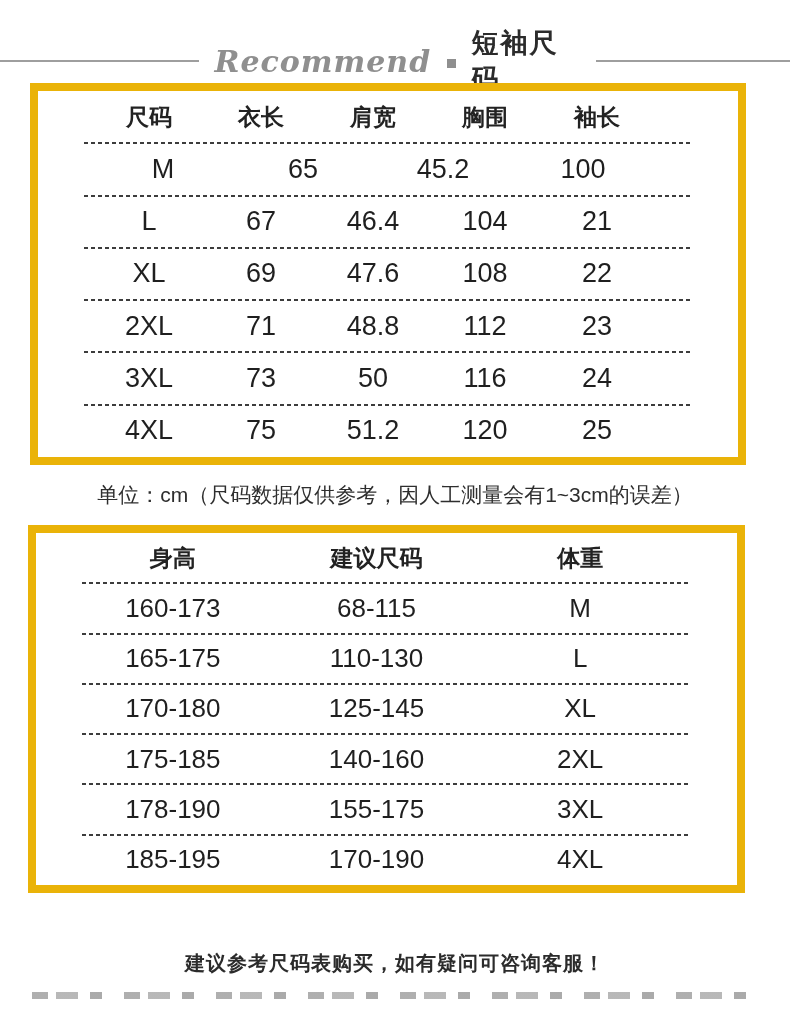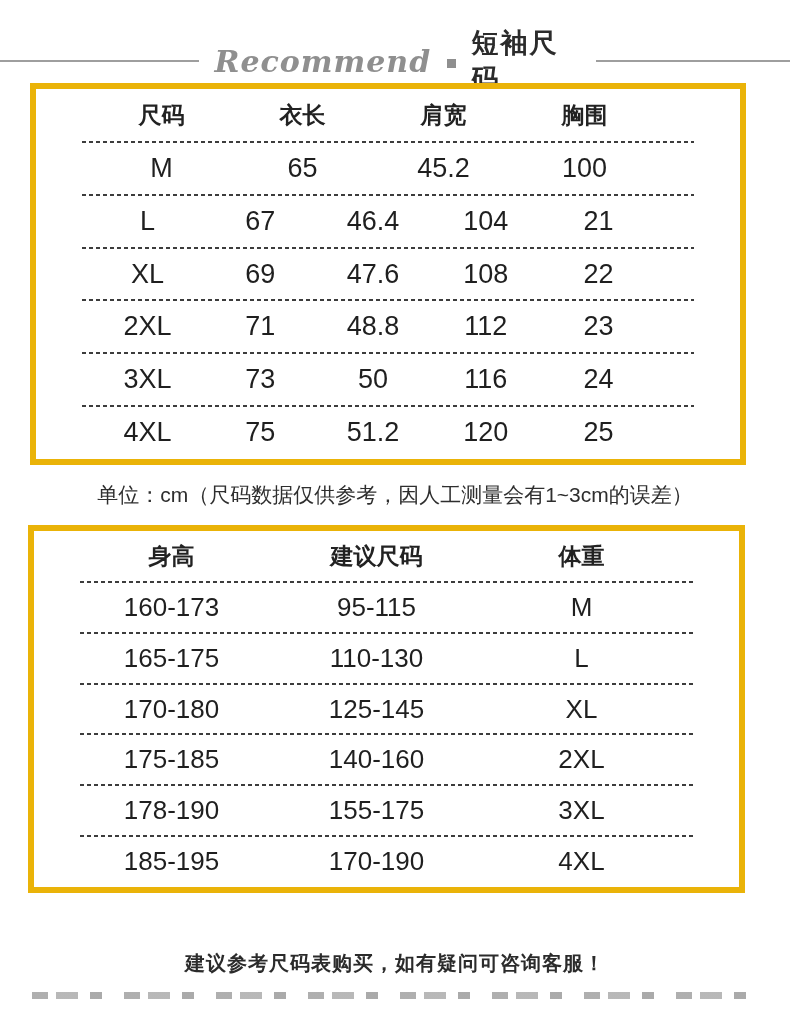--- a/index.html
+++ b/index.html
@@ -45,21 +45,21 @@
   .title-label {
     font-size: 27px;
     font-weight: bold;
     color: #2b2b2b;
     letter-spacing: 2px;
   }
 
   
   .table-box {
     position: absolute;
-    border: 6px solid #eab308;
+    border: 8px solid #eab308;
     background: #ffffff;
     display: flex;
     flex-direction: column;
   }
   .thead, .trow {
     flex: 1;
     display: flex;
     align-items: center;
     position: relative;
   }
@@ -151,20 +151,21 @@
   <div class="title-label">短袖尺码</div>
   <div class="title-line right"></div>
 </div>
 
 <div class="table-box" id="size-table">
   <div class="thead">
       <div class="tcell">尺码</div>
       <div class="tcell">衣长</div>
       <div class="tcell">肩宽</div>
       <div class="tcell">胸围</div>
+      <div class="tcell">袖长</div>
     </div>
   <div class="tbody">
       <div class="trow">
         <div class="tcell">M</div>
         <div class="tcell">65</div>
         <div class="tcell">45.2</div>
         <div class="tcell">100</div>
       </div>
       <div class="trow">
         <div class="tcell">L</div>
@@ -208,21 +209,21 @@
 
 <div class="table-box" id="fit-table">
   <div class="thead">
       <div class="tcell">身高</div>
       <div class="tcell">建议尺码</div>
       <div class="tcell">体重</div>
     </div>
   <div class="tbody">
       <div class="trow">
         <div class="tcell">160-173</div>
-        <div class="tcell">95-115</div>
+        <div class="tcell">68-115</div>
         <div class="tcell">M</div>
       </div>
       <div class="trow">
         <div class="tcell">165-175</div>
         <div class="tcell">110-130</div>
         <div class="tcell">L</div>
       </div>
       <div class="trow">
         <div class="tcell">170-180</div>
         <div class="tcell">125-145</div>

